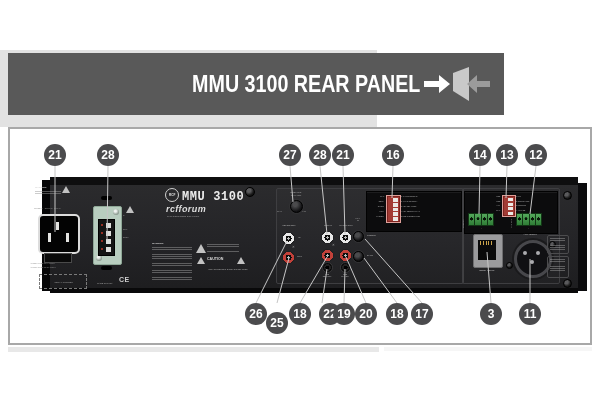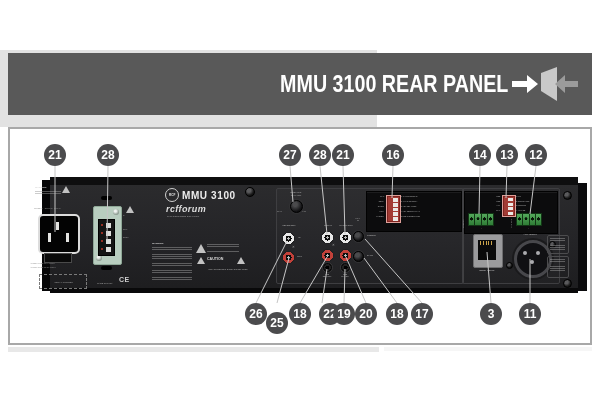--- a/index.html
+++ b/index.html
@@ -1,21 +1,21 @@
 <!DOCTYPE html>
 <html><head>
 <meta charset="utf-8">
 <style>
   html,body{margin:0;padding:0;background:#fff;}
   .page{position:relative;width:600px;height:400px;background:#fff;overflow:hidden;
         font-family:"Liberation Sans",sans-serif;}
   
   .gray-band{position:absolute;left:0;top:50px;width:379px;height:77px;background:#e2e2e2;}
   .gutter{position:absolute;left:377px;top:50px;width:6px;height:77px;background:#fff;}
-  .banner{position:absolute;left:8px;top:53px;width:584px;height:62px;background:#595959;}
+  .banner{position:absolute;left:8px;top:53px;width:496px;height:62px;background:#595959;}
   .banner-title{position:absolute;right:84px;top:0;height:100%;display:flex;align-items:center;
         font-size:24px;font-weight:bold;color:#fff;transform:scaleX(.82);transform-origin:100% 50%;}
   .banner-icon{position:absolute;right:12px;top:11px;}
   
   .figure-box{position:absolute;left:8px;top:127px;width:580px;height:214px;background:#fff;border:2px solid #a8a8a8;}
   .strip-l{position:absolute;left:8px;top:347px;width:371px;height:5px;background:#e8e8e8;}
   .strip-r{position:absolute;left:384px;top:347px;width:208px;height:4px;background:#f6f6f6;}
   
   .wall{position:absolute;background:#060607;}
   .panel{position:absolute;left:50px;top:177px;width:528px;height:116px;
@@ -44,21 +44,21 @@
   .pscrew{position:absolute;width:6px;height:6px;border-radius:50%;
           background:radial-gradient(circle at 40% 35%,#eef2ef 0 1px,#97a59b 60%,#6c7a70);}
   .tblock{position:absolute;background:#141414;border:1px solid #000;}
   .tpin{position:absolute;left:7px;width:5px;height:5px;background:#dfdfdd;}
   .rdot{position:absolute;left:2px;width:2px;height:2px;background:#c0392b;border-radius:50%;}
   .slot{position:absolute;background:#000;border-radius:2px;}
   .ce{position:absolute;font-size:7px;font-weight:bold;color:#cfcfcf;letter-spacing:.5px;}
   .badge{position:absolute;width:12px;height:12px;border:1px solid #d0d0d0;border-radius:50%;
          display:flex;align-items:center;justify-content:center;}
   .badge span{font-size:6px;transform:scale(.5);font-weight:bold;color:#e8e8e8;}
-  .model{position:absolute;font-size:10px;font-weight:bold;color:#ececec;letter-spacing:.6px;}
+  .model{position:absolute;font-size:12px;font-weight:bold;color:#ececec;letter-spacing:.6px;font-family:Liberation Mono, monospace;}
   .forum{position:absolute;font-size:9px;font-weight:bold;font-style:italic;color:#dedede;letter-spacing:.4px;}
   .screw{position:absolute;border-radius:50%;border:1px solid #000;
          background:radial-gradient(circle at 35% 30%,#5a5a5c 0 25%,#1b1b1b 60%,#000 100%);}
   .knob{position:absolute;border-radius:50%;border:1px solid #000;box-shadow:0 0 0 1px #323234;
         background:radial-gradient(circle at 38% 32%,#4a4a4c 0 2px,#151517 65%,#000 100%);}
   .rca{position:absolute;width:13px;height:13px;border-radius:50%;}
   .rca.w{background:radial-gradient(circle,#bdbdbd 0 1.3px,#0c0c0c 1.3px 3px,#e8e8e8 3px 5.6px,#1f1f21 5.6px 6.5px);}
   .rca.r{background:radial-gradient(circle,#bdbdbd 0 1.3px,#0c0c0c 1.3px 3px,#c2413a 3px 5.6px,#1f1f21 5.6px 6.5px);}
   .mjack{position:absolute;width:9px;height:9px;border-radius:50%;border:1px solid #38383a;
          background:radial-gradient(circle,#000 0 2px,#222 2px 3.5px,#0a0a0a 3.5px 4.5px);}

